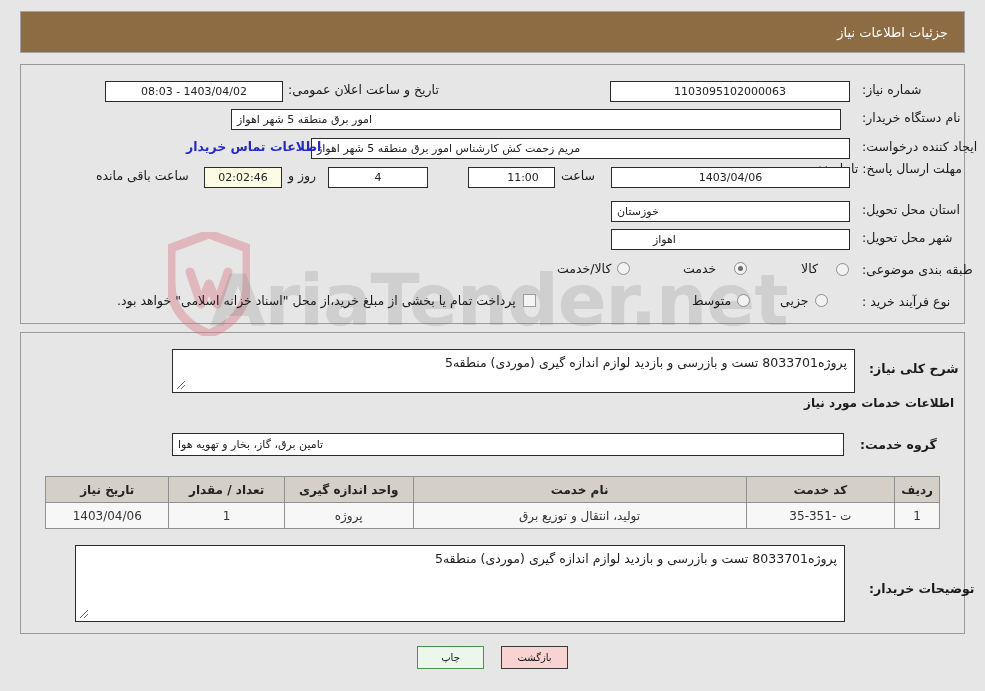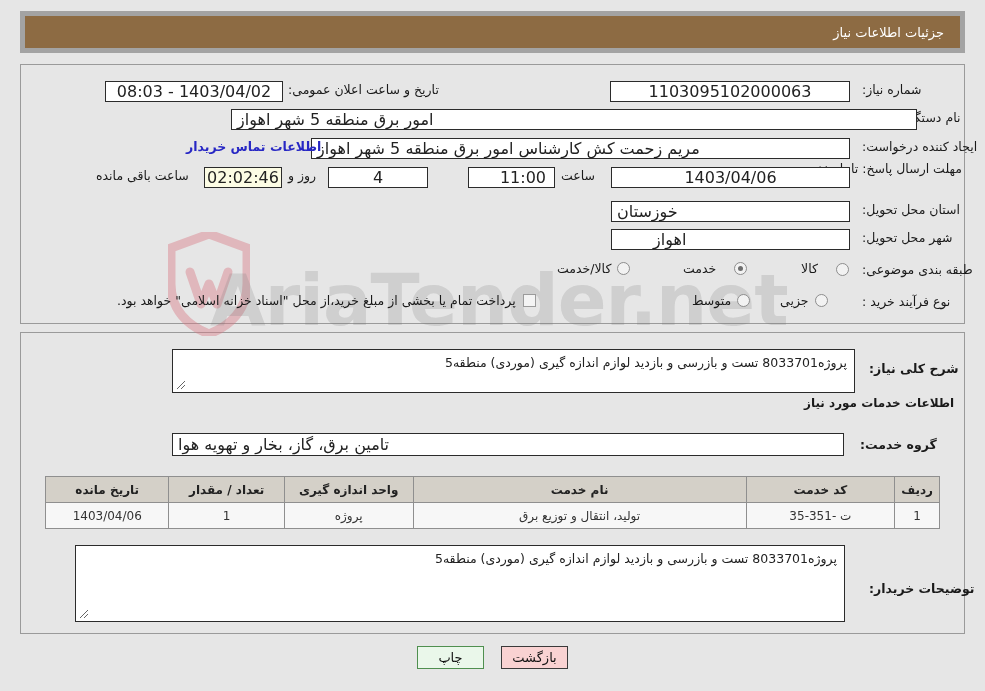--- a/index.html
+++ b/index.html
@@ -45,21 +45,21 @@
     left: 18px; top: 4px;
     width: 82px; height: 104px;
   }
 
   
   .topbar {
     position: absolute;
     left: 20px; top: 11px;
     width: 945px; height: 42px;
     background: #8d6b43;
-    border: 5px solid #a3a3a3;
+    border: 1px solid #a3a3a3;
     color: #ffffff;
     display: flex;
     align-items: center;
     justify-content: flex-start;
     padding: 0 16px;
     font-size: 13px;
     z-index: 2;
   }
 
   
@@ -79,21 +79,21 @@
     font-size: 12.5px;
     white-space: nowrap;
   }
   .lbl-b { font-weight: bold; }
   .fld {
     background: #ffffff;
     border: 1px solid #2b2b2b;
     height: 21px;
     line-height: 19px;
     padding: 0 5px;
-    font-size: 16px;
+    font-size: 11px;
     color: #222;
     overflow: hidden;
     white-space: nowrap;
     text-align: right;
     display: flex;
     align-items: center;
     justify-content: flex-end;
   }
   .fld.ctr { justify-content: center; text-align: center; direction: ltr; }
   .fld.yellow { background: #fcfce4; }
@@ -179,21 +179,21 @@
     left: 0; top: 646px;
     width: 985px;
     display: flex;
     justify-content: center;
     gap: 17px;
     z-index: 4;
   }
   .btn {
     height: 23px;
     min-width: 67px;
-    font-size: 13px;
+    font-size: 10px;
     border: 1px solid #555;
     cursor: pointer;
     display: flex;
     align-items: center;
     justify-content: center;
     padding: 0 10px;
   }
   .btn-back  { background: #f9d2d2; border-color: #3a3a3a; color: #111; }
   .btn-print { background: #eaf7ea; border-color: #4f8f4f; color: #111; }
 </style>
@@ -222,21 +222,21 @@
   <div class="fld ctr" style="position:absolute; left:610px; top:81px; width:240px; z-index:6;">1103095102000063</div>
 
   <div class="row" style="left:288px; top:82px; z-index:6;">
     <span class="lbl">تاریخ و ساعت اعلان عمومی:</span>
   </div>
   <div class="fld ctr" style="position:absolute; left:105px; top:81px; width:178px; z-index:6;">08:03 - 1403/04/02</div>
 
   <div class="row" style="left:862px; top:110px; z-index:6;">
     <span class="lbl">نام دستگاه خریدار:</span>
   </div>
-  <div class="fld" style="position:absolute; left:231px; top:109px; width:686px; z-index:6;">امور برق منطقه 5 شهر اهواز</div>
+  <div class="fld" style="position:absolute; left:231px; top:109px; width:610px; z-index:6;">امور برق منطقه 5 شهر اهواز</div>
 
   <div class="row" style="left:862px; top:139px; z-index:6;">
     <span class="lbl">ایجاد کننده درخواست:</span>
   </div>
   <div class="fld" style="position:absolute; left:311px; top:138px; width:539px; z-index:6;">مریم زحمت کش کارشناس امور برق منطقه 5 شهر اهواز</div>
   <div class="row" style="left:186px; top:139px; z-index:6;font-weight:bold;">
     <span class="link">اطلاعات تماس خریدار</span>
   </div>
 
   <div class="row" style="left:862px; top:161px; width:100px; display:block; z-index:6;">
@@ -320,21 +320,21 @@
   <div class="fld" style="position:absolute; left:172px; top:433px; width:672px; height:23px; z-index:6;">تامین برق، گاز، بخار و تهویه هوا</div>
 
   <table class="tbl">
     <thead>
       <tr>
         <th style="width:42px;">ردیف</th>
         <th style="width:152px;">کد خدمت</th>
         <th style="width:344px;">نام خدمت</th>
         <th style="width:132px;">واحد اندازه گیری</th>
         <th style="width:118px;">تعداد / مقدار</th>
-        <th style="width:125px;">تاریخ مانده</th>
+        <th style="width:125px;">تاریخ نیاز</th>
       </tr>
     </thead>
     <tbody>
       <tr>
         <td>1</td>
         <td style="direction:rtl;">ت -351-35</td>
         <td>تولید، انتقال و توزیع برق</td>
         <td>پروژه</td>
         <td>1</td>
         <td style="direction:ltr;">1403/04/06</td>

